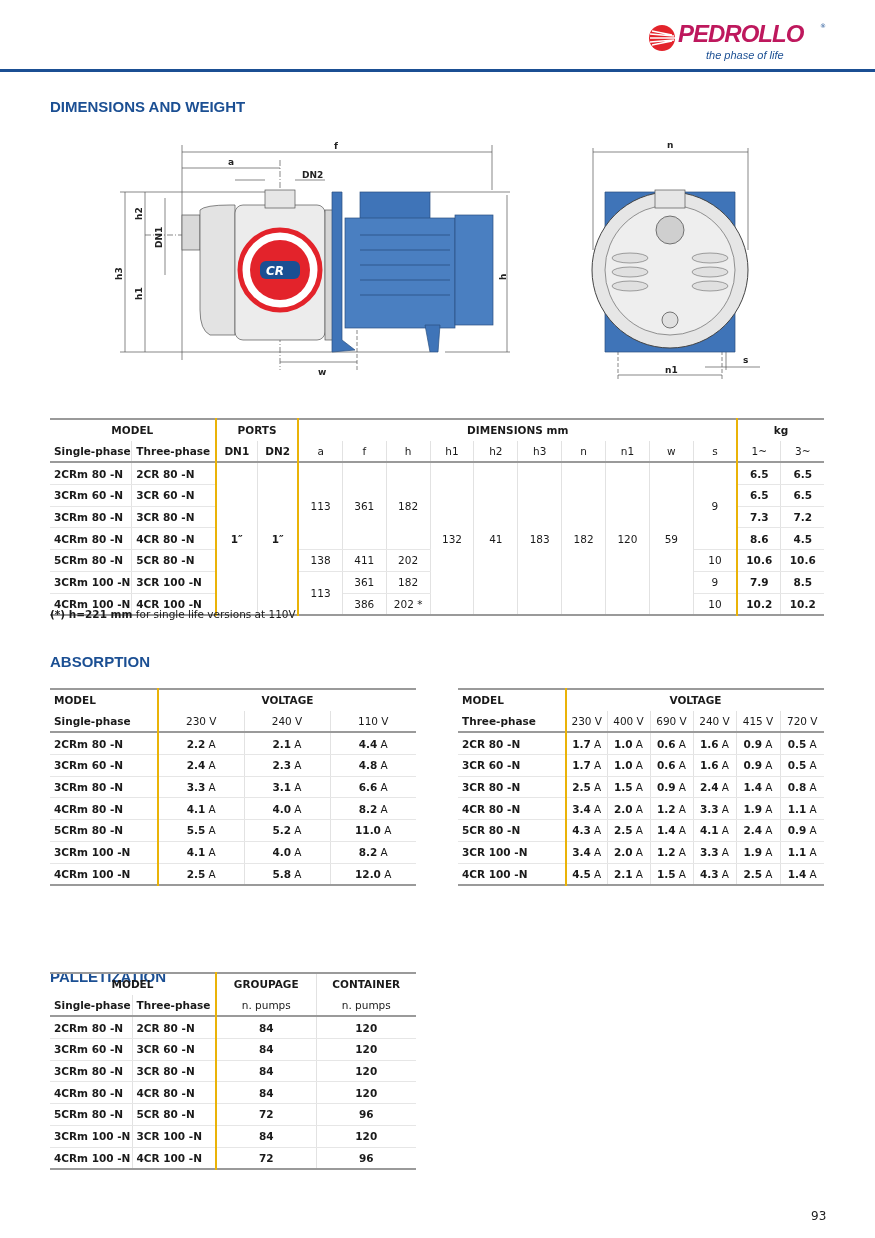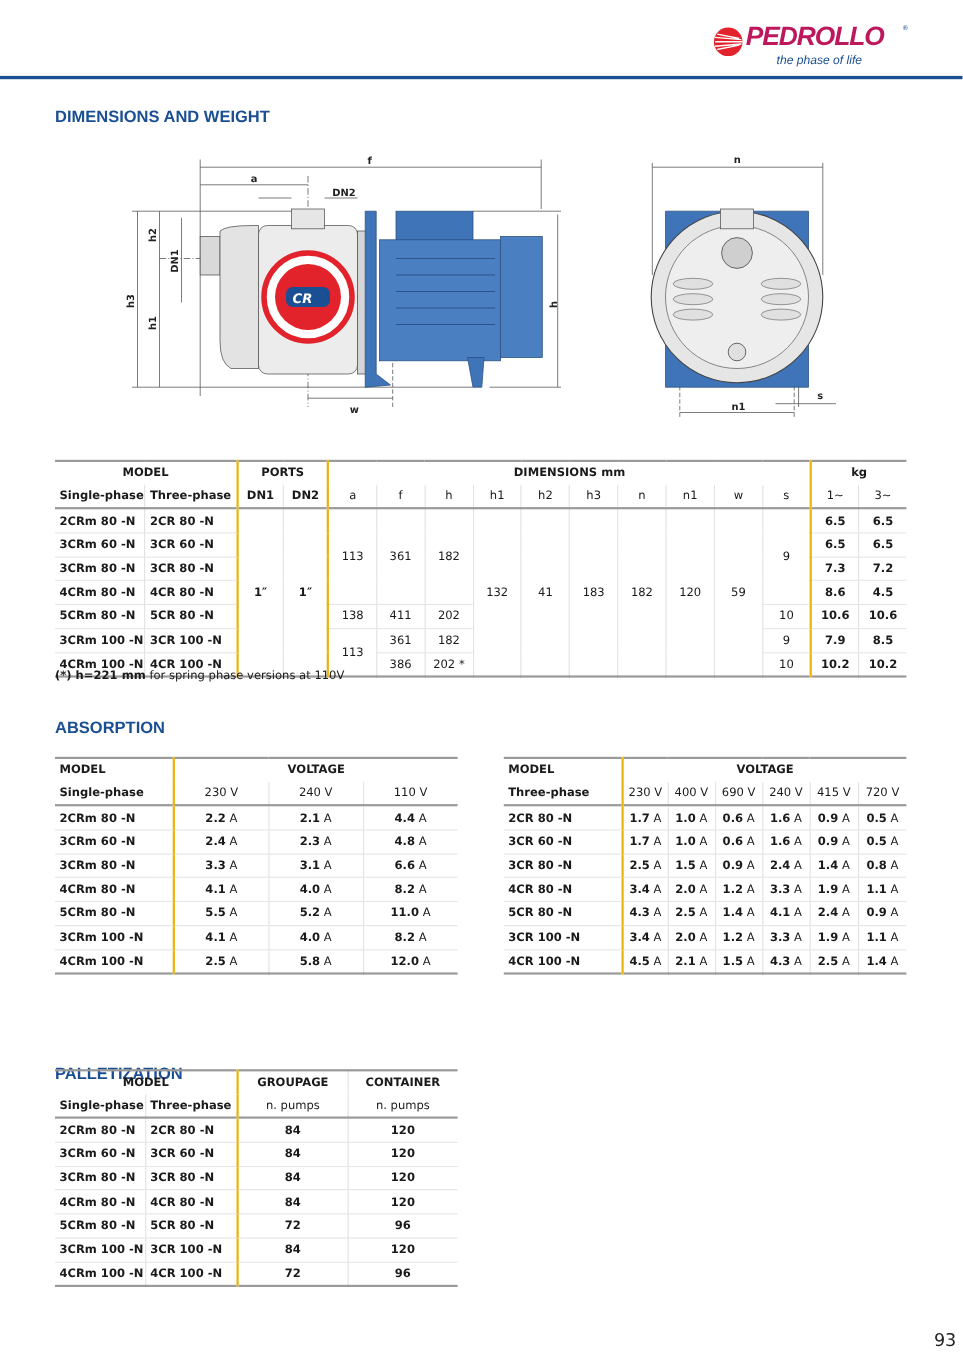--- a/index.html
+++ b/index.html
@@ -16,21 +16,21 @@
   .b { font-weight:bold; }
   .l { text-align:left; padding-left:4px; }
   .hdr th { font-weight:bold; }
   .top-border { border-top:2px solid #9a9a9a; }
   .bot-border { border-bottom:2px solid #9a9a9a; }
   .hsep { border-bottom:2px solid #9a9a9a; }
   .vsep { border-right:2px solid #eab308; }
   .vthin { border-right:1px solid #e2e2e2; }
   .rowsep td { border-bottom:1px solid #e6e6e6; }
   .footnote { position:absolute; left:50px; top:608px; font-size:10.5px; }
-  .pagenum { position:absolute; left:811px; top:1209px; font-size:16px; color:#222;margin-left:38px; }
+  .pagenum { position:absolute; left:811px; top:1209px; font-size:12px; color:#222; }
   .unit { font-weight:normal; }
 </style>
 </head>
 <body>
 
 <div class="logo">
   <svg width="28" height="28" viewBox="0 0 28 28" style="position:absolute;left:0;top:6px">
     <circle cx="14" cy="14" r="13" fill="#e3232b"></circle>
     <path d="M2 10 L26 12 M2 14 L27 14 M2 18 L26 16 M4 7 L24 11 M4 21 L24 17" stroke="#fff" stroke-width="1.3"></path>
   </svg>
@@ -230,21 +230,21 @@
     <td class="l b vthin">4CRm 100 -N</td>
     <td class="l b vsep">4CR 100 -N</td>
     <td class="vthin">386</td>
     <td class="vthin">202 *</td>
     <td class="vsep">10</td>
     <td class="b vthin">10.2</td>
     <td class="b">10.2</td>
   </tr>
 </tbody>
   </table>
-<div class="footnote"><b>(*) h=221 mm</b><span> for spring phase versions at 110V</span></div>
+<div class="footnote"><b>(*) h=221 mm</b><span> for single life versions at 110V</span></div>
 
 <div class="section-title" style="top:653px">ABSORPTION</div>
 
 <table style="left:50px; top:688px; width:366px;">
   <colgroup>
       <col style="width:108px">
       <col style="width:86px">
       <col style="width:86px">
       <col style="width:86px">
     </colgroup>

